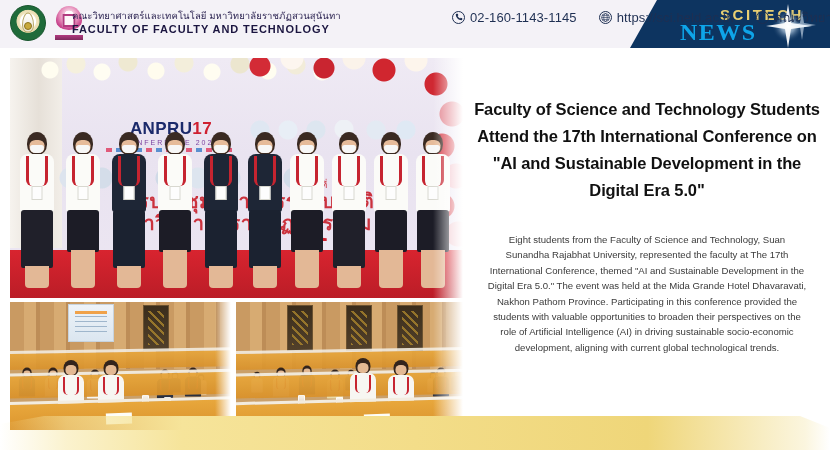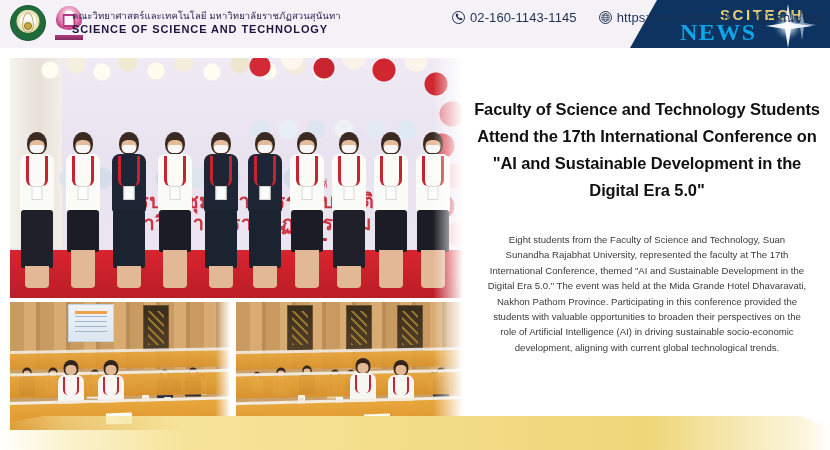--- a/index.html
+++ b/index.html
@@ -564,21 +564,21 @@
     <div class="header-logos">
       <div class="logo-seal"></div>
       <div class="logo-flame">
         <div class="fl"></div>
           <div class="sq"></div>
           <div class="bar"></div>
       </div>
     </div>
     <div class="header-text">
       <div class="header-thai">คณะวิทยาศาสตร์และเทคโนโลยี มหาวิทยาลัยราชภัฏสวนสุนันทา</div>
-      <div class="header-eng">SCIENCE OF SCIENCE AND TECHNOLOGY</div>
+      <div class="header-eng">FACULTY OF FACULTY AND TECHNOLOGY</div>
     </div>
 
     <div class="news-banner">
       <div class="scitech">SCITECH</div>
       <div class="news">NEWS</div>
       <svg class="sparkle" viewBox="0 0 52 44">
         <defs>
           <radialGradient id="spg" cx="50%" cy="50%" r="50%">
             <stop offset="0%" stop-color="#ffffff" stop-opacity="1"></stop>
             <stop offset="45%" stop-color="#cfe3f5" stop-opacity=".55"></stop>
@@ -596,20 +596,25 @@
 
     <div class="photo photo-top">
       <div class="backdrop"></div>
       <div class="curtain"></div>
       <div class="flowers"></div>
       <div class="roses"></div>
 
       <div class="logo-row"></div>
       <div class="logo-grid"></div>
 
+      <div class="anpru">
+        <div class="anpru-main">ANPRU<i>17</i></div>
+        <div class="anpru-sub">CONFERENCE 2025</div>
+        <div class="anpru-dots"></div>
+      </div>
 
       <div class="thai-head">
         <div>การประชุมวิชาการระดับชาติ</div>
         <div>มหาวิทยาลัยราชภัฏนครปฐม</div>
       </div>
 
       <div class="big17">
         <div class="khrang">ครั้งที่</div>
         <div class="num">17</div>
       </div>

